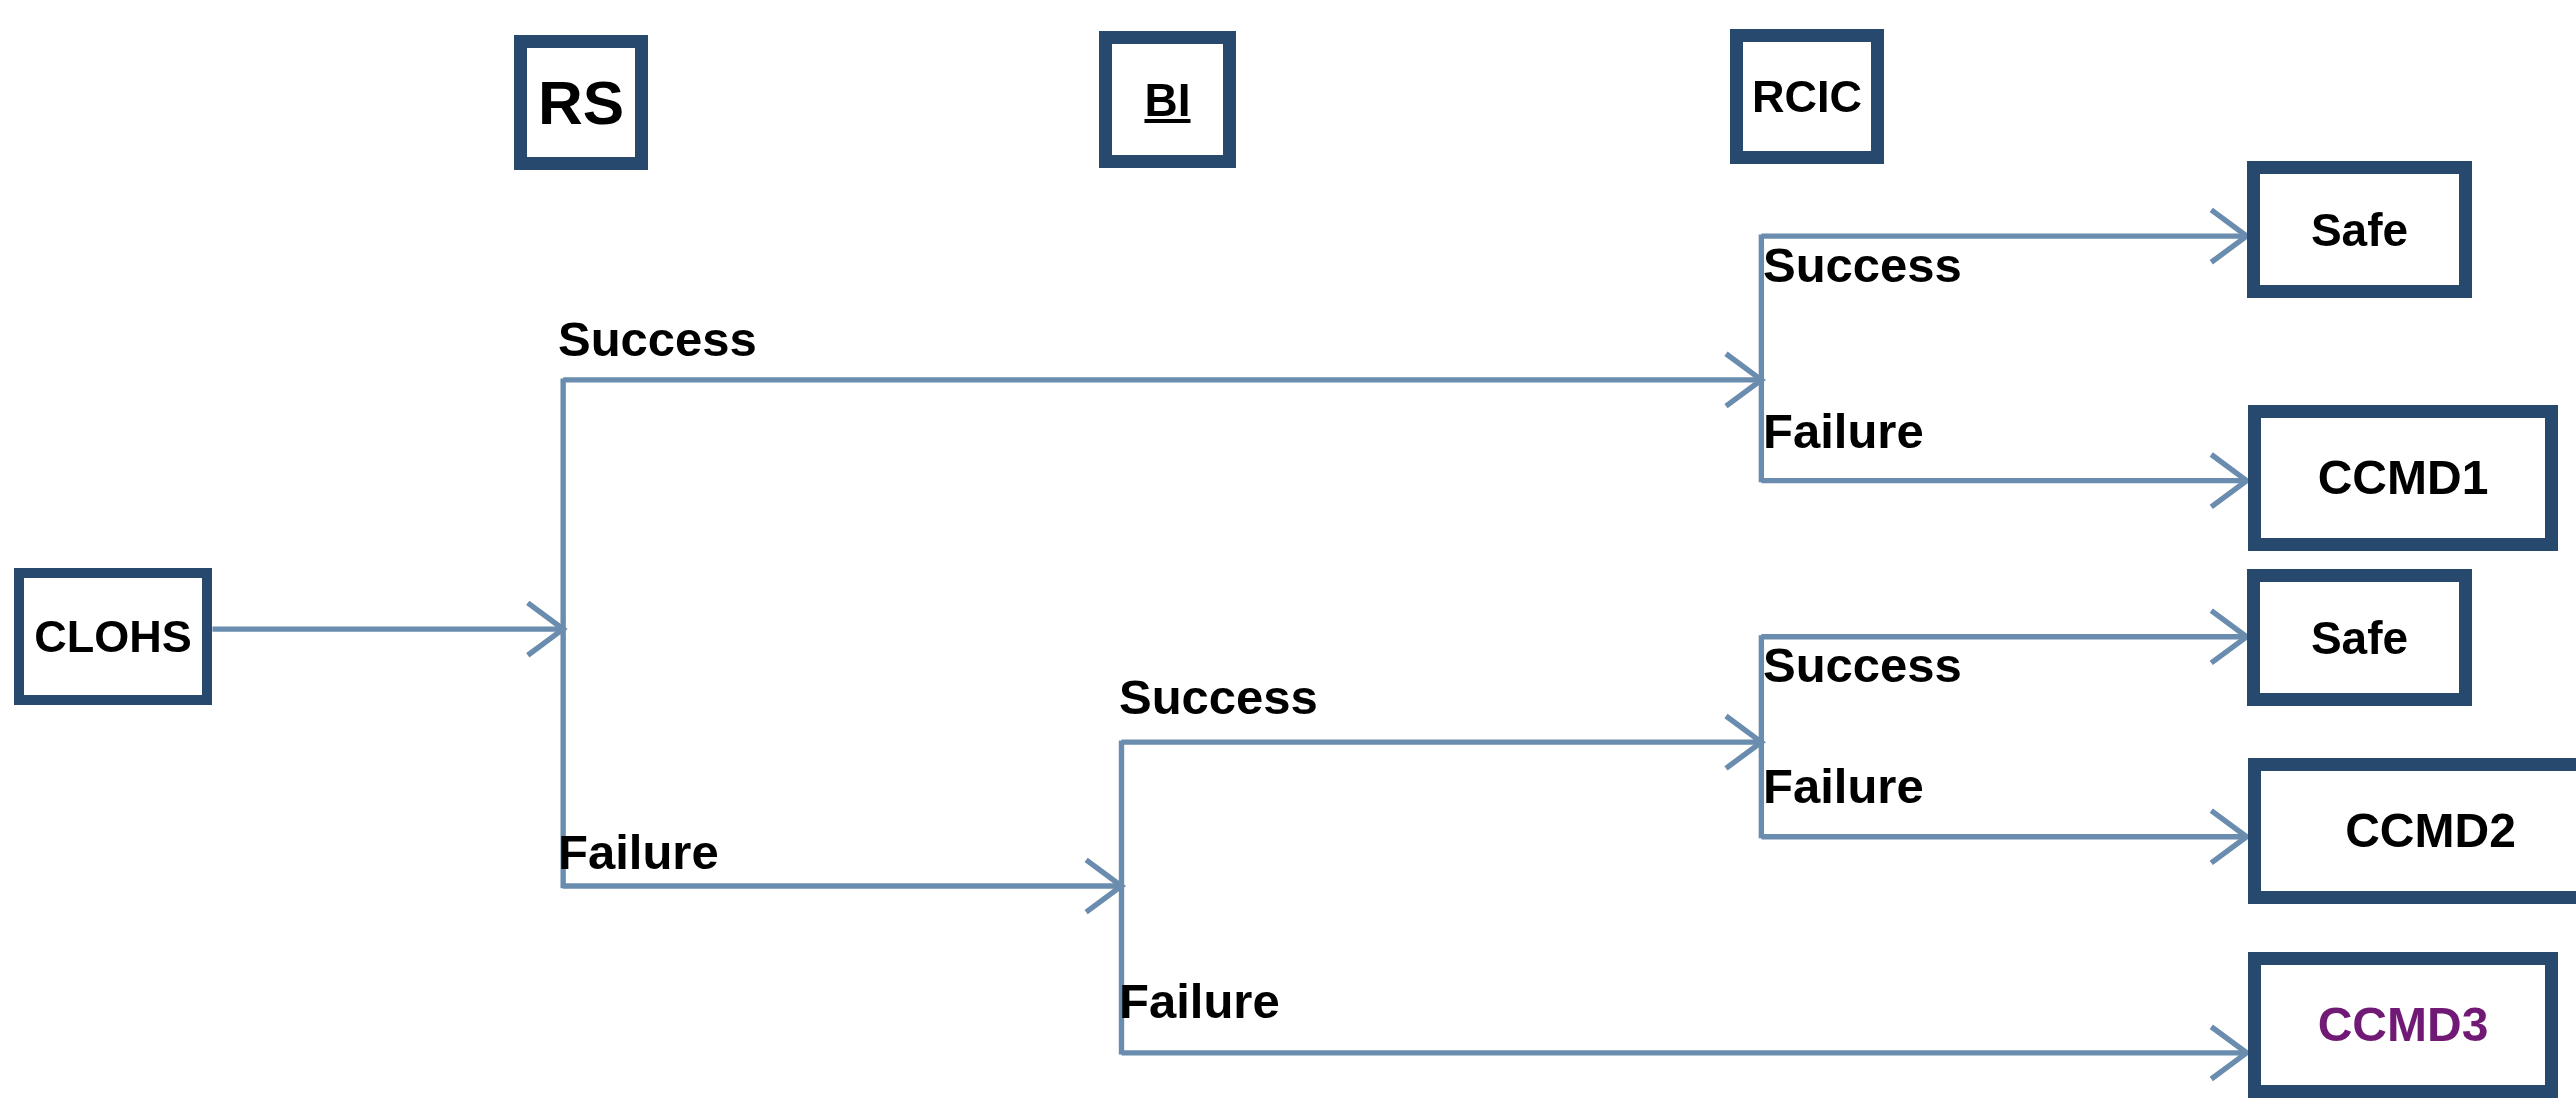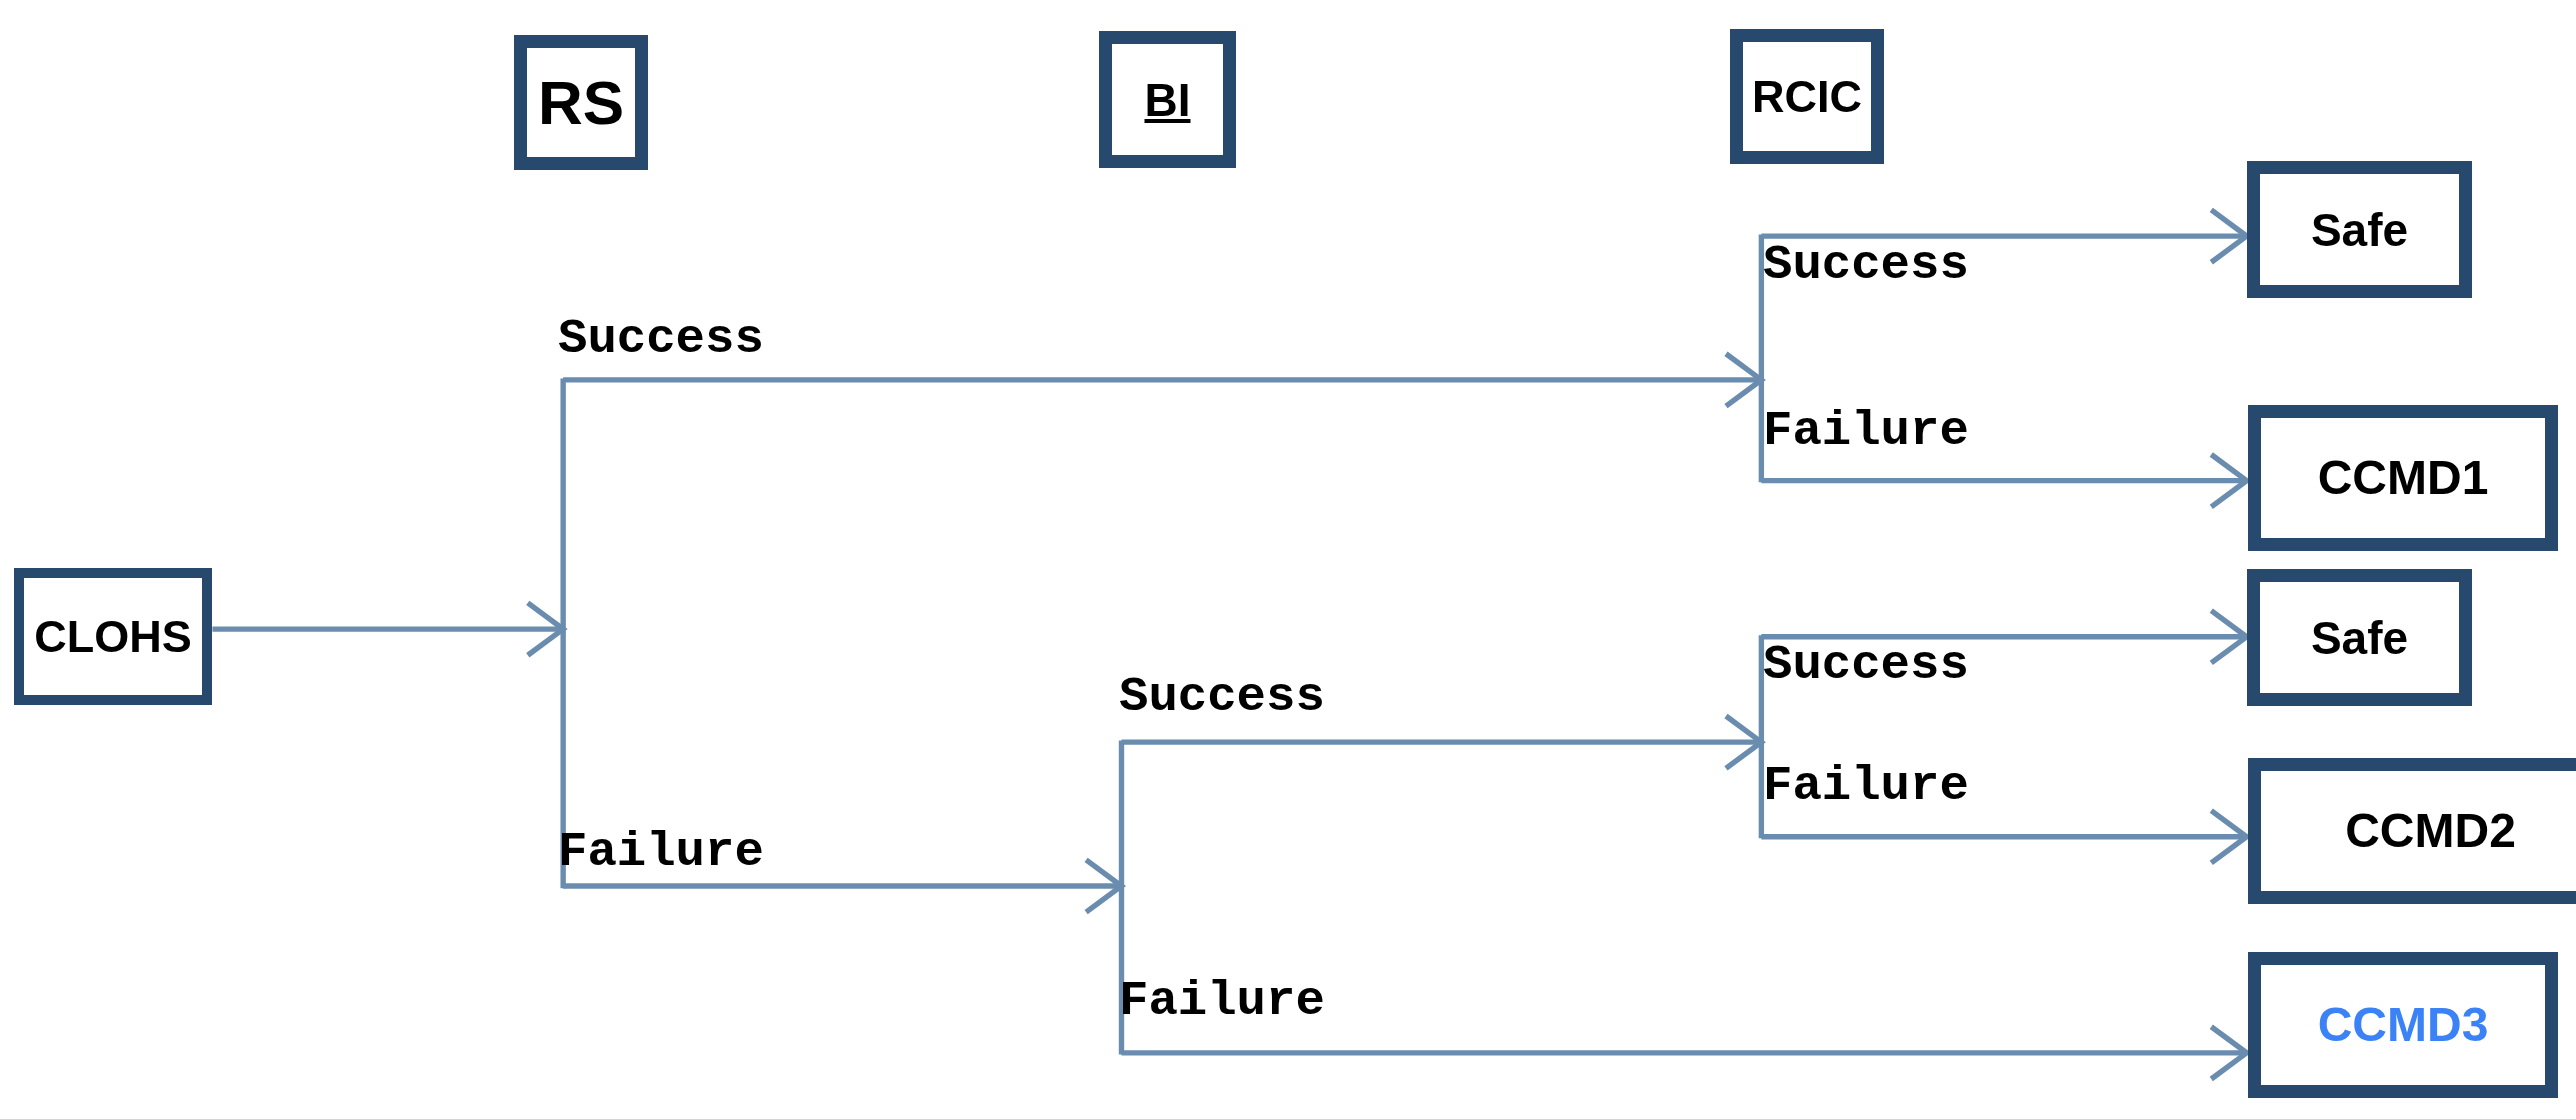--- a/index.html
+++ b/index.html
@@ -32,21 +32,21 @@
     border-style: solid;
   }
   .node-label {
     font-weight: bold;
     color: #000000;
     line-height: 1;
     white-space: nowrap;
   }
   .branch-label {
     position: absolute;
-    font-family: Liberation Mono, monospace;
+    font-family: Liberation Sans, sans-serif;
     font-weight: bold;
     color: #000000;
     white-space: nowrap;
     line-height: 1;
   }
 </style>
 </head>
 <body>
 
 <div id="stage">
@@ -122,21 +122,21 @@
   <div class="node-box" style="left: 2248px; top: 384px; width: 310px; height: 146px; border-width: 13px; border-color: rgb(39, 73, 109); margin-top: 21px;">
     <span class="node-label" style="font-size: 48px; color: rgb(0, 0, 0);">CCMD1</span>
   </div>
   <div class="node-box" style="left: 2247px; top: 569px; width: 225px; height: 137px; border-width: 13px; border-color: rgb(39, 73, 109);">
     <span class="node-label" style="font-size: 46px; color: rgb(0, 0, 0);">Safe</span>
   </div>
   <div class="node-box" style="left: 2248px; top: 758px; width: 365px; height: 146px; border-width: 13px; border-color: rgb(39, 73, 109);">
     <span class="node-label" style="font-size: 48px; color: rgb(0, 0, 0);">CCMD2</span>
   </div>
   <div class="node-box" style="left: 2248px; top: 952px; width: 310px; height: 146px; border-width: 13px; border-color: rgb(39, 73, 109);">
-    <span class="node-label" style="font-size: 48px; color: #3b82f6;">CCMD3</span>
+    <span class="node-label" style="font-size: 48px; color: #701a75;">CCMD3</span>
   </div>
 
   <div class="branch-label" style="left: 558px; top: 315px; font-size: 49px; color: rgb(0, 0, 0);">Success</div>
   <div class="branch-label" style="left: 558px; top: 828px; font-size: 49px; color: rgb(0, 0, 0);">Failure</div>
   <div class="branch-label" style="left: 1119px; top: 673px; font-size: 49px; color: rgb(0, 0, 0);">Success</div>
   <div class="branch-label" style="left: 1119px; top: 977px; font-size: 49px; color: rgb(0, 0, 0);">Failure</div>
   <div class="branch-label" style="left: 1763px; top: 241px; font-size: 49px; color: rgb(0, 0, 0);">Success</div>
   <div class="branch-label" style="left: 1763px; top: 407px; font-size: 49px; color: rgb(0, 0, 0);">Failure</div>
   <div class="branch-label" style="left: 1763px; top: 641px; font-size: 49px; color: rgb(0, 0, 0);">Success</div>
   <div class="branch-label" style="left: 1763px; top: 762px; font-size: 49px; color: rgb(0, 0, 0);">Failure</div>

